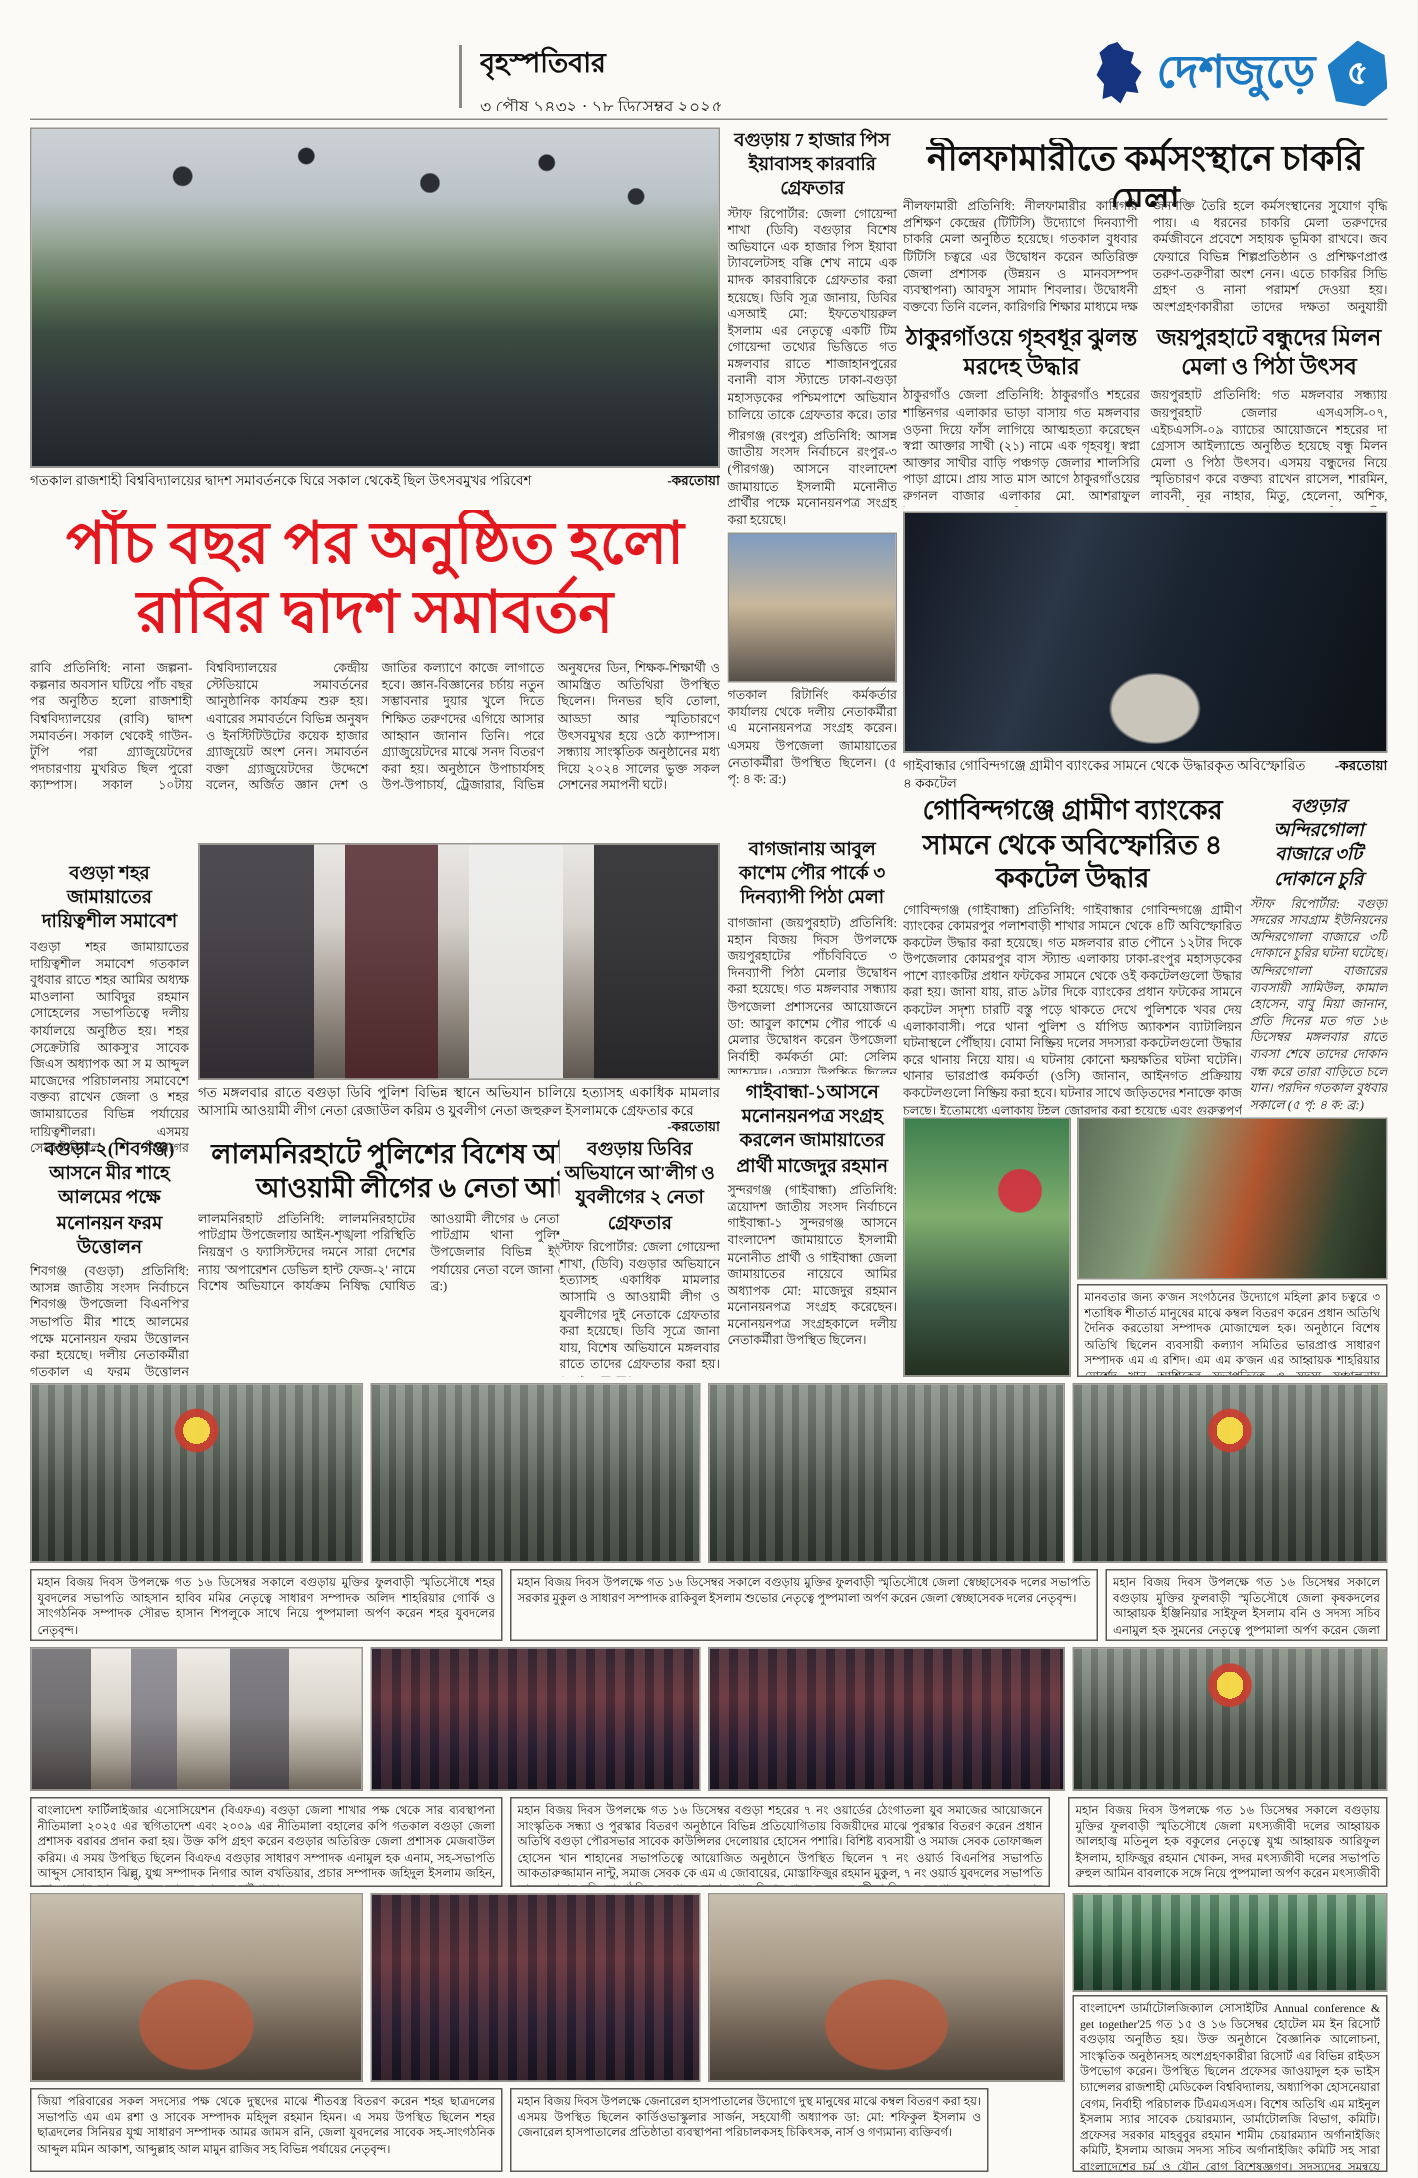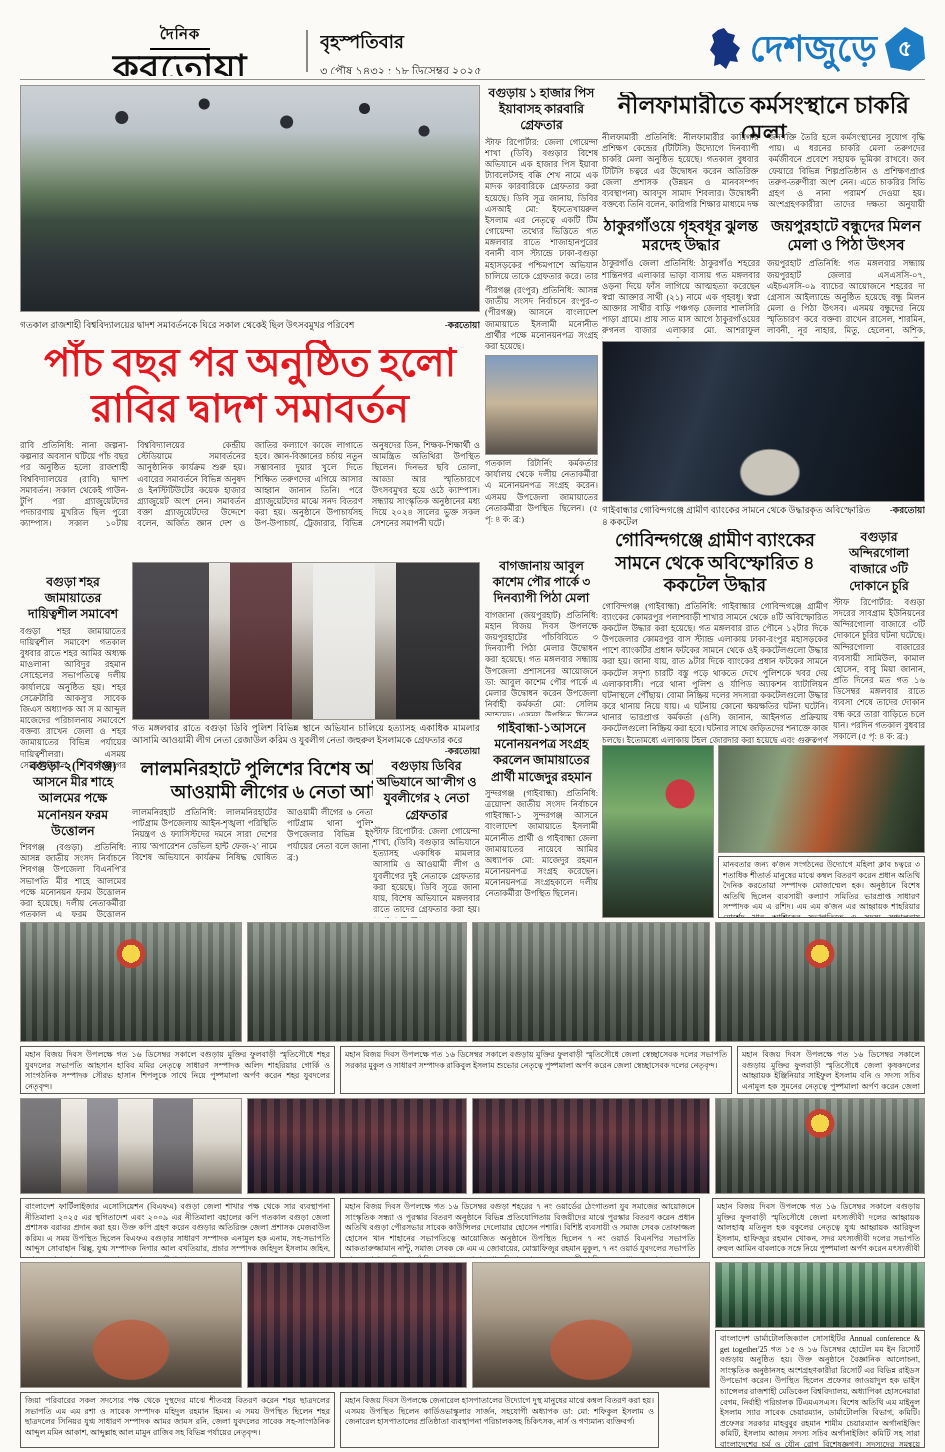--- a/index.html
+++ b/index.html
@@ -5,21 +5,21 @@
   html,body{margin:0;padding:0;background:#e9e7e2;}
   .page{position:relative;width:945px;height:1452px;background:#fbfaf7;margin:0 auto;
         font-family:"Liberation Serif","DejaVu Serif",serif;color:#111;overflow:hidden;}
   .blk{position:absolute;overflow:hidden;}
   
   .mast-small{font-size:15px;font-weight:900;letter-spacing:1px;border-bottom:2px solid #000;display:inline-block;padding:0 10px 1px;}
   .mast-big{font-size:37px;font-weight:900;line-height:1.02;letter-spacing:0.5px;}
   .vline{position:absolute;background:#8a8a8a;}
   .weekday{font-size:18px;font-weight:800;}
   .dateline{font-size:11.5px;margin-top:4px;color:#222;}
-  .section-name{font-size:36px;font-weight:900;color:#1a79c2;line-height:1;}
+  .section-name{font-size:30px;font-weight:900;color:#1a79c2;line-height:1;}
   .badge{width:40px;height:44px;background:#1e7cc4;color:#fff;display:flex;align-items:center;justify-content:center;
          font-size:22px;font-weight:900;clip-path:polygon(50% 0,95% 22%,100% 72%,62% 100%,14% 92%,0 38%);}
   .hrule{position:absolute;background:#8f8d88;height:1px;}
   
   .h-red{color:#e3171e;font-weight:800;text-align:center;font-size:39px;line-height:1.18;}
   .h-xl{font-weight:800;text-align:center;font-size:23px;line-height:1.2;}
   .h-lg{font-weight:800;text-align:center;font-size:18px;line-height:1.25;}
   .h-md{font-weight:800;text-align:center;font-size:15px;line-height:1.28;}
   .h-sm{font-weight:800;text-align:center;font-size:12.3px;line-height:1.32;margin-bottom:3px;}
   
@@ -69,49 +69,45 @@
   .photocap{display:flex;justify-content:space-between;gap:8px;font-size:9px;line-height:1.3;align-items:flex-start;}
   .photocap .cr{white-space:nowrap;font-weight:700;}
   .capbox{border:1px solid #5c5a55;padding:3px 4px;font-size:7.8px;line-height:1.36;text-align:justify;box-sizing:border-box;background:#fcfbf8;}
   .inphoto{margin:3px 0;height:100px;width:100%;}
 </style>
 </head>
 <body>
 
 <div class="page">
 
-  <div class="blk" style="left:62px;top:22px;width:236px;height:54px;text-align:center;">
-    <div class="mast-small">দৈনিক</div>
-    <div class="mast-big">করতোয়া</div>
-  </div>
   <div class="vline" style="left:306px;top:30px;width:2px;height:42px;"></div>
   <div class="blk" style="left:320px;top:28px;width:230px;height:46px;">
     <div class="weekday">বৃহস্পতিবার</div>
     <div class="dateline">৩ পৌষ ১৪৩২ : ১৮ ডিসেম্বর ২০২৫</div>
   </div>
   <div class="blk" style="right:20px;top:24px;width:260px;height:50px;display:flex;align-items:center;justify-content:flex-end;gap:8px;">
     <svg width="34" height="42" viewBox="0 0 34 42">
       <path d="M10 2 L16 0 L20 5 L27 7 L25 14 L32 20 L28 27 L30 34 L22 33 L18 41 L12 36 L6 38 L7 28 L2 22 L6 14 L4 7 Z" fill="#16337f"></path>
     </svg>
     <span class="section-name">দেশজুড়ে</span>
     <span class="badge">৫</span>
   </div>
   <div class="hrule" style="left:20px;top:79px;width:905px;"></div>
 
   <div class="blk photo ph-lead" style="left:20px;top:85px;width:460px;height:227px;"></div>
-  <div class="blk photocap" style="left:20px;top:315px;width:460px;height:22px;align-items:center;">
+  <div class="blk photocap" style="left:20px;top:315px;width:460px;height:22px;">
     <span>গতকাল রাজশাহী বিশ্ববিদ্যালয়ের দ্বাদশ সমাবর্তনকে ঘিরে সকাল থেকেই ছিল উৎসবমুখর পরিবেশ</span>
     <span class="cr">-করতোয়া</span>
   </div>
 
   <div class="blk h-red" style="left:20px;top:340px;width:460px;height:97px;">পাঁচ বছর পর অনুষ্ঠিত হলো রাবির দ্বাদশ সমাবর্তন</div>
   <div class="blk body cols4" style="left:20px;top:440px;width:460px;height:116px;">রাবি প্রতিনিধি: নানা জল্পনা-কল্পনার অবসান ঘটিয়ে পাঁচ বছর পর অনুষ্ঠিত হলো রাজশাহী বিশ্ববিদ্যালয়ের (রাবি) দ্বাদশ সমাবর্তন। সকাল থেকেই গাউন-টুপি পরা গ্র্যাজুয়েটদের পদচারণায় মুখরিত ছিল পুরো ক্যাম্পাস। সকাল ১০টায় বিশ্ববিদ্যালয়ের কেন্দ্রীয় স্টেডিয়ামে সমাবর্তনের আনুষ্ঠানিক কার্যক্রম শুরু হয়। এবারের সমাবর্তনে বিভিন্ন অনুষদ ও ইনস্টিটিউটের কয়েক হাজার গ্র্যাজুয়েট অংশ নেন। সমাবর্তন বক্তা গ্র্যাজুয়েটদের উদ্দেশে বলেন, অর্জিত জ্ঞান দেশ ও জাতির কল্যাণে কাজে লাগাতে হবে। জ্ঞান-বিজ্ঞানের চর্চায় নতুন সম্ভাবনার দুয়ার খুলে দিতে শিক্ষিত তরুণদের এগিয়ে আসার আহ্বান জানান তিনি। পরে গ্র্যাজুয়েটদের মাঝে সনদ বিতরণ করা হয়। অনুষ্ঠানে উপাচার্যসহ উপ-উপাচার্য, ট্রেজারার, বিভিন্ন অনুষদের ডিন, শিক্ষক-শিক্ষার্থী ও আমন্ত্রিত অতিথিরা উপস্থিত ছিলেন। দিনভর ছবি তোলা, আড্ডা আর স্মৃতিচারণে উৎসবমুখর হয়ে ওঠে ক্যাম্পাস। সন্ধ্যায় সাংস্কৃতিক অনুষ্ঠানের মধ্য দিয়ে ২০২৪ সালের ভুক্ত সকল সেশনের সমাপনী ঘটে।</div>
 
   <div class="blk" style="left:485px;top:85px;width:113px;height:196px;">
-    <div class="h-sm">বগুড়ায় ১ হাজার পিস ইয়াবাসহ কারবারি গ্রেফতার</div>
+    <div class="h-sm">বগুড়ায় 7 হাজার পিস ইয়াবাসহ কারবারি গ্রেফতার</div>
     <div class="body">স্টাফ রিপোর্টার: জেলা গোয়েন্দা শাখা (ডিবি) বগুড়ার বিশেষ অভিযানে এক হাজার পিস ইয়াবা ট্যাবলেটসহ বক্কি শেখ নামে এক মাদক কারবারিকে গ্রেফতার করা হয়েছে। ডিবি সূত্র জানায়, ডিবির এসআই মো: ইফতেখায়রুল ইসলাম এর নেতৃত্বে একটি টিম গোয়েন্দা তথ্যের ভিত্তিতে গত মঙ্গলবার রাতে শাজাহানপুরের বনানী বাস স্ট্যান্ডে ঢাকা-বগুড়া মহাসড়কের পশ্চিমপাশে অভিযান চালিয়ে তাকে গ্রেফতার করে। তার বিরুদ্ধে মাদকদ্রব্য নিয়ন্ত্রণ আইনে মামলা হয়েছে। (৫ পৃ: ৪ ক: ব্র:)</div>
   </div>
 
   <div class="blk" style="left:485px;top:285px;width:113px;height:269px;">
     <div class="body">পীরগঞ্জ (রংপুর) প্রতিনিধি: আসন্ন জাতীয় সংসদ নির্বাচনে রংপুর-৩ (পীরগঞ্জ) আসনে বাংলাদেশ জামায়াতে ইসলামী মনোনীত প্রার্থীর পক্ষে মনোনয়নপত্র সংগ্রহ করা হয়েছে।</div>
     <div class="photo ph-port inphoto"></div>
     <div class="body">গতকাল রিটার্নিং কর্মকর্তার কার্যালয় থেকে দলীয় নেতাকর্মীরা এ মনোনয়নপত্র সংগ্রহ করেন। এসময় উপজেলা জামায়াতের নেতাকর্মীরা উপস্থিত ছিলেন। (৫ পৃ: ৪ ক: ব্র:)</div>
   </div>
 
   <div class="blk h-xl" style="left:602px;top:92px;width:323px;height:46px;">নীলফামারীতে কর্মসংস্থানে চাকরি মেলা</div>
@@ -129,21 +125,21 @@
   <div class="blk photo ph-rab" style="left:602px;top:341px;width:323px;height:161px;"></div>
   <div class="blk photocap" style="left:602px;top:505px;width:323px;height:20px;gap:19px;">
     <span>গাইবান্ধার গোবিন্দগঞ্জে গ্রামীণ ব্যাংকের সামনে থেকে উদ্ধারকৃত অবিস্ফোরিত ৪ ককটেল</span>
     <span class="cr">-করতোয়া</span>
   </div>
 
   <div class="blk" style="left:602px;top:529px;width:226px;height:214px;">
     <div class="h-lg">গোবিন্দগঞ্জে গ্রামীণ ব্যাংকের সামনে থেকে অবিস্ফোরিত ৪ ককটেল উদ্ধার</div>
     <div class="body" style="margin-top:4px;">গোবিন্দগঞ্জ (গাইবান্ধা) প্রতিনিধি: গাইবান্ধার গোবিন্দগঞ্জে গ্রামীণ ব্যাংকের কোমরপুর পলাশবাড়ী শাখার সামনে থেকে ৪টি অবিস্ফোরিত ককটেল উদ্ধার করা হয়েছে। গত মঙ্গলবার রাত পৌনে ১২টার দিকে উপজেলার কোমরপুর বাস স্ট্যান্ড এলাকায় ঢাকা-রংপুর মহাসড়কের পাশে ব্যাংকটির প্রধান ফটকের সামনে থেকে ওই ককটেলগুলো উদ্ধার করা হয়। জানা যায়, রাত ৯টার দিকে ব্যাংকের প্রধান ফটকের সামনে ককটেল সদৃশ্য চারটি বস্তু পড়ে থাকতে দেখে পুলিশকে খবর দেয় এলাকাবাসী। পরে থানা পুলিশ ও র্যাপিড অ্যাকশন ব্যাটালিয়ন ঘটনাস্থলে পৌঁছায়। বোমা নিষ্ক্রিয় দলের সদস্যরা ককটেলগুলো উদ্ধার করে থানায় নিয়ে যায়। এ ঘটনায় কোনো ক্ষয়ক্ষতির ঘটনা ঘটেনি। থানার ভারপ্রাপ্ত কর্মকর্তা (ওসি) জানান, আইনগত প্রক্রিয়ায় ককটেলগুলো নিষ্ক্রিয় করা হবে। ঘটনার সাথে জড়িতদের শনাক্তে কাজ চলছে। ইতোমধ্যে এলাকায় টহল জোরদার করা হয়েছে এবং গুরুত্বপূর্ণ স্থাপনায় নিরাপত্তা ব্যবস্থা বাড়ানো হয়েছে।</div>
   </div>
-  <div class="blk" style="left:833px;top:529px;width:92px;height:214px;">
+  <div class="blk" style="left:833px;top:529px;width:92px;height:214px;font-style:italic;">
     <div class="h-sm">বগুড়ার অন্দিরগোলা বাজারে ৩টি দোকানে চুরি</div>
     <div class="body">স্টাফ রিপোর্টার: বগুড়া সদরের সাবগ্রাম ইউনিয়নের অন্দিরগোলা বাজারে ৩টি দোকানে চুরির ঘটনা ঘটেছে। অন্দিরগোলা বাজারের ব্যবসায়ী সামিউল, কামাল হোসেন, বাবু মিয়া জানান, প্রতি দিনের মত গত ১৬ ডিসেম্বর মঙ্গলবার রাতে ব্যবসা শেষে তাদের দোকান বন্ধ করে তারা বাড়িতে চলে যান। পরদিন গতকাল বুধবার সকালে (৫ পৃ: ৪ ক: ব্র:)</div>
   </div>
 
   <div class="blk" style="left:20px;top:558px;width:106px;height:196px;margin-top:16px;">
     <div class="h-sm">বগুড়া শহর জামায়াতের দায়িত্বশীল সমাবেশ</div>
     <div class="body">বগুড়া শহর জামায়াতের দায়িত্বশীল সমাবেশ গতকাল বুধবার রাতে শহর আমির অধ্যক্ষ মাওলানা আবিদুর রহমান সোহেলের সভাপতিত্বে দলীয় কার্যালয়ে অনুষ্ঠিত হয়। শহর সেক্রেটারি আকসু'র সাবেক জিএস অধ্যাপক আ স ম আব্দুল মাজেদের পরিচালনায় সমাবেশে বক্তব্য রাখেন জেলা ও শহর জামায়াতের বিভিন্ন পর্যায়ের দায়িত্বশীলরা। এসময় সেক্রেটারিয়াল বিভাগের দায়িত্বশীল, ইউনিট সভাপতি, সেক্রেটারি ও কর্মীরা উপস্থিত ছিলেন। সমাবেশে সাংগঠনিক কার্যক্রম জোরদারের আহ্বান জানানো হয়। (৫ পৃ: ৬ ক: ব্র:)</div>
   </div>
   <div class="blk photo ph-men" style="left:132px;top:562px;width:348px;height:158px;"></div>
   <div class="blk" style="left:132px;top:723px;width:348px;height:32px;font-size:9px;line-height:1.3;text-align:justify;">

